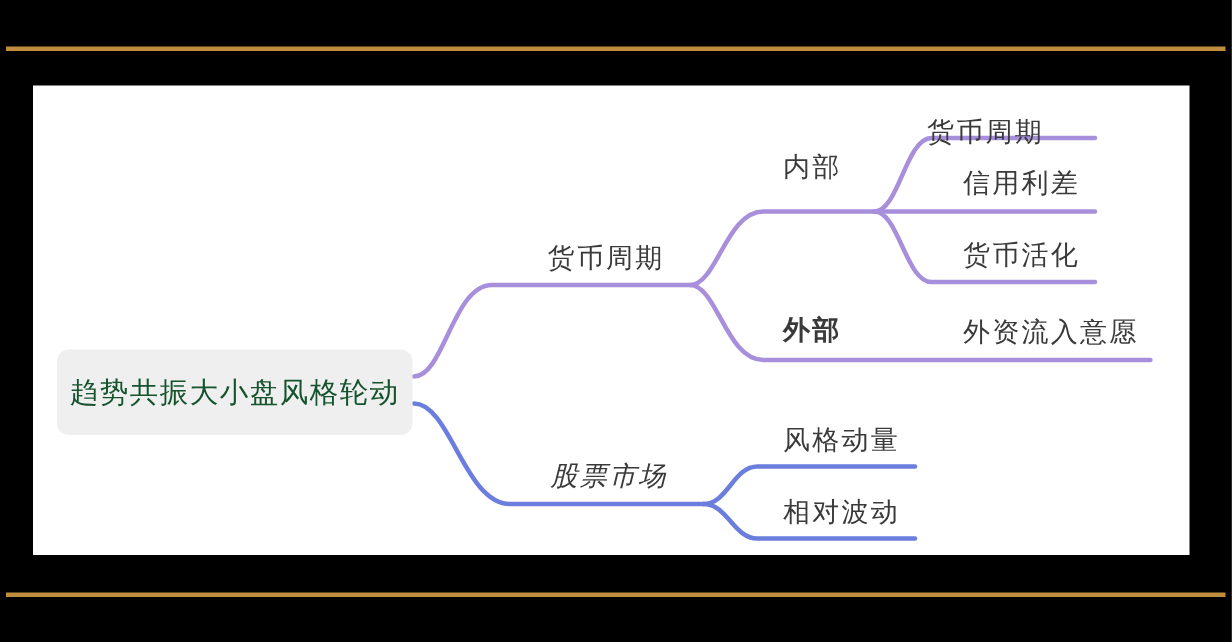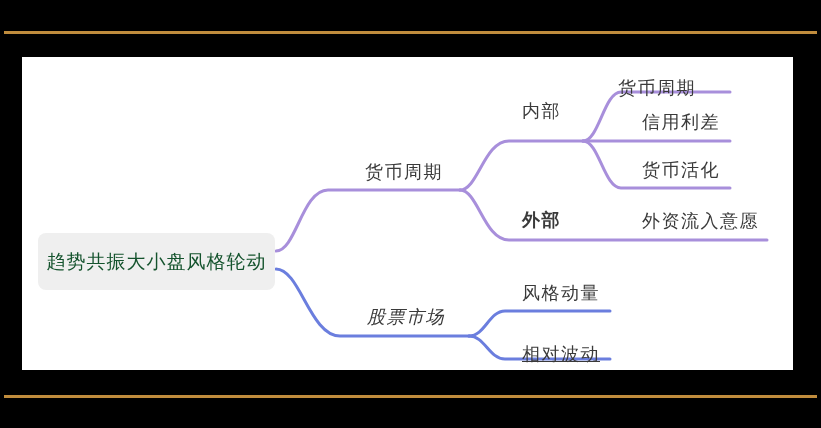--- a/index.html
+++ b/index.html
@@ -71,21 +71,21 @@
   
   .lbl-macro   { left: 343px; top: 105px; }
   .lbl-stock   { left: 345px; top: 250px; font-style: italic; }
   .lbl-internal{ left: 500px; top: 44px;  }
   .lbl-external{ left: 500px; top: 153px; font-weight: bold; }
   .lbl-mcycle  { left: 596px; top: 7px; margin-top: 14px;   }
   .lbl-credit  { left: 620px; top: 55px;  }
   .lbl-mactiv  { left: 620px; top: 103px; }
   .lbl-foreign { left: 620px; top: 154px; }
   .lbl-stylmom { left: 500px; top: 226px; }
-  .lbl-relvol  { left: 500px; top: 287px; text-decoration: underline; }
+  .lbl-relvol  { left: 500px; top: 274px; }
   path.link {
     fill: none;
     stroke-width: 3;
     stroke-linecap: round;
   }
 </style>
 </head>
 <body>
 
 <div class="stage">

